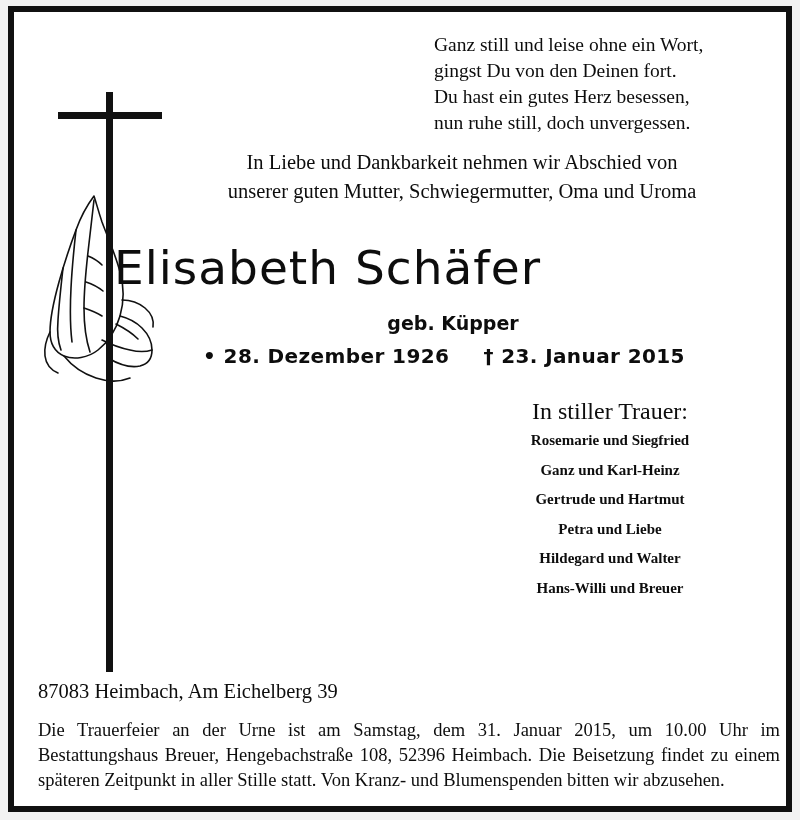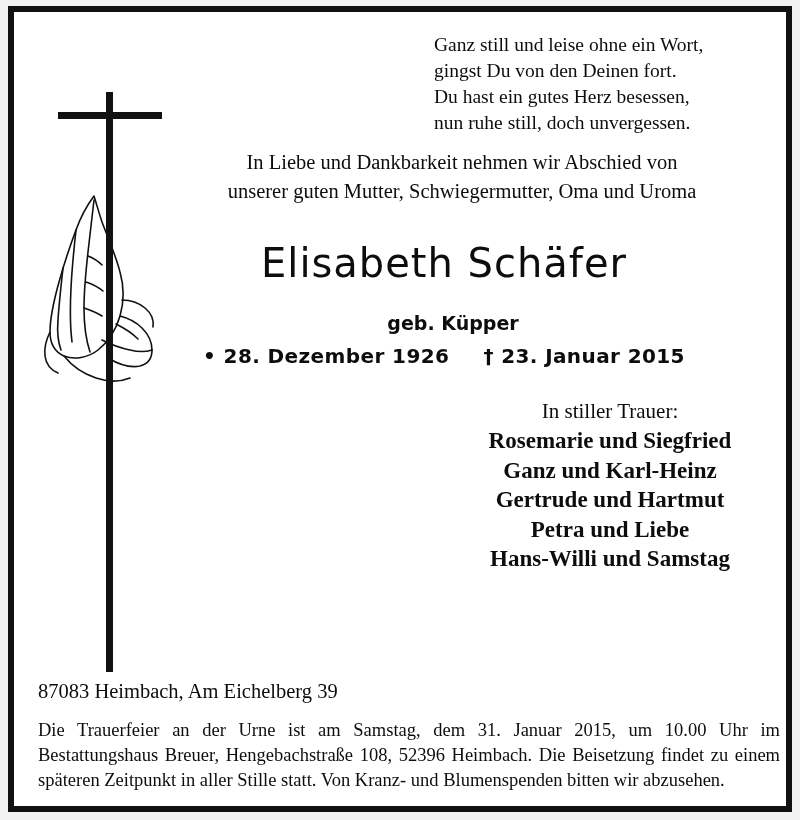--- a/index.html
+++ b/index.html
@@ -96,23 +96,22 @@
     text-align: center;
     font-size: 20.5px;
     line-height: 29px;
   }
 
   .name {
     position: absolute;
     left: 100px;
     top: 228px;
     width: 660px;
-    text-align: center;
     font-family: "DejaVu Sans", sans-serif;
-    font-size: 40px;
+    font-size: 47px;
     letter-spacing: 1px;
     font-weight: 400;
   }
   .maiden {
     position: absolute;
     left: 100px;
     top: 300px;
     width: 660px;
     text-align: center;
     font-family: "DejaVu Sans", sans-serif;
@@ -134,26 +133,26 @@
   .dates .gap { display: inline-block; width: 34px; }
 
   .mourners {
     position: absolute;
     left: 416px;
     top: 384px;
     width: 360px;
     text-align: center;
   }
   .mourners-title {
-    font-size: 21px;
+    font-size: 24px;
     line-height: 30px;
     font-weight: 400;
   }
   .mourners-list {
-    font-size: 23px;
+    font-size: 15px;
     line-height: 29.5px;
     font-weight: 700;
   }
 
   .address {
     position: absolute;
     left: 24px;
     top: 668px;
     font-size: 20.5px;
   }
@@ -215,21 +214,22 @@
         <span>• 28. Dezember 1926</span><span class="gap"></span><span>† 23. Januar 2015</span>
       </div>
 
       <div class="mourners">
         <div class="mourners-title">In stiller Trauer:</div>
         <div class="mourners-list">
           <div>Rosemarie und Siegfried</div>
           <div>Ganz und Karl-Heinz</div>
           <div>Gertrude und Hartmut</div>
           <div>Petra und Liebe</div>
-          <div>Hans-Willi und Samstag</div>
+          <div>Hildegard und Walter</div>
+          <div>Hans-Willi und Breuer</div>
         </div>
       </div>
 
       <div class="address">87083 Heimbach, Am Eichelberg 39</div>
 
       <div class="notice">Die Trauerfeier an der Urne ist am Samstag, dem 31. Januar 2015, um 10.00 Uhr im Bestattungshaus Breuer, Hengebachstraße 108, 52396 Heimbach. Die Beisetzung findet zu einem späteren Zeitpunkt in aller Stille statt. Von Kranz- und Blumenspenden bitten wir abzusehen.</div>
 
     </div>
   </div>
 </div>

